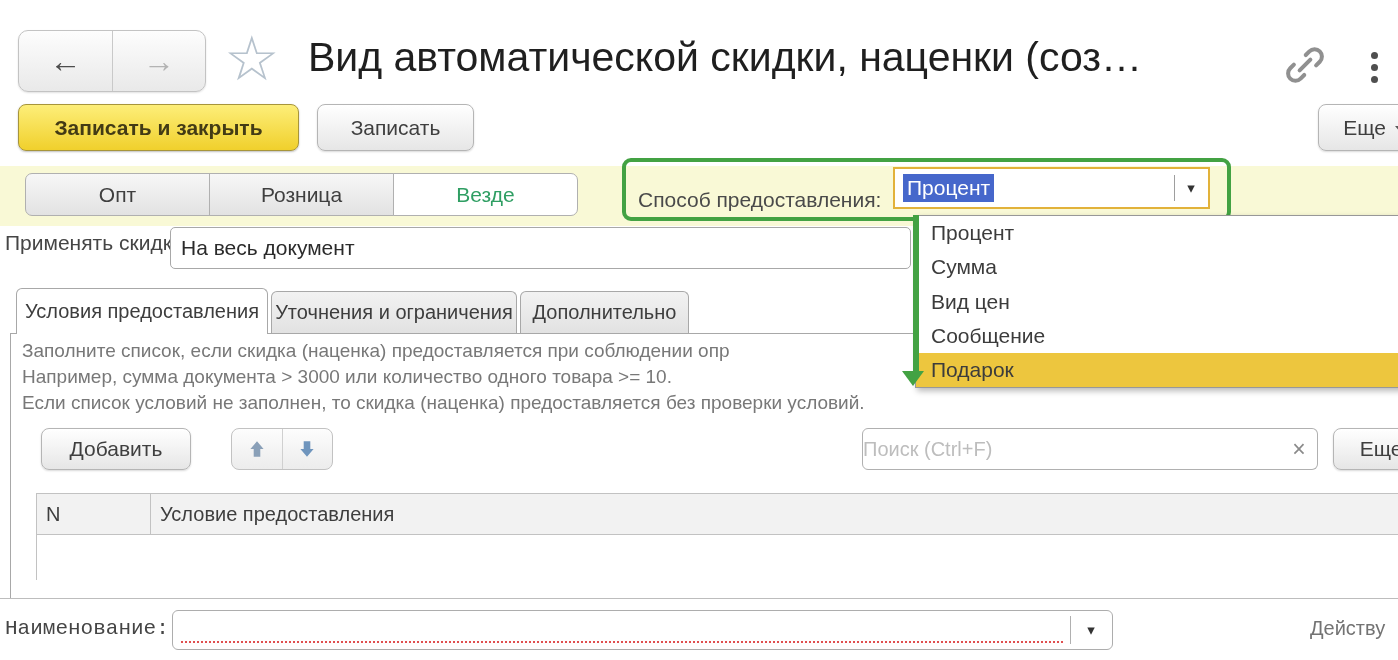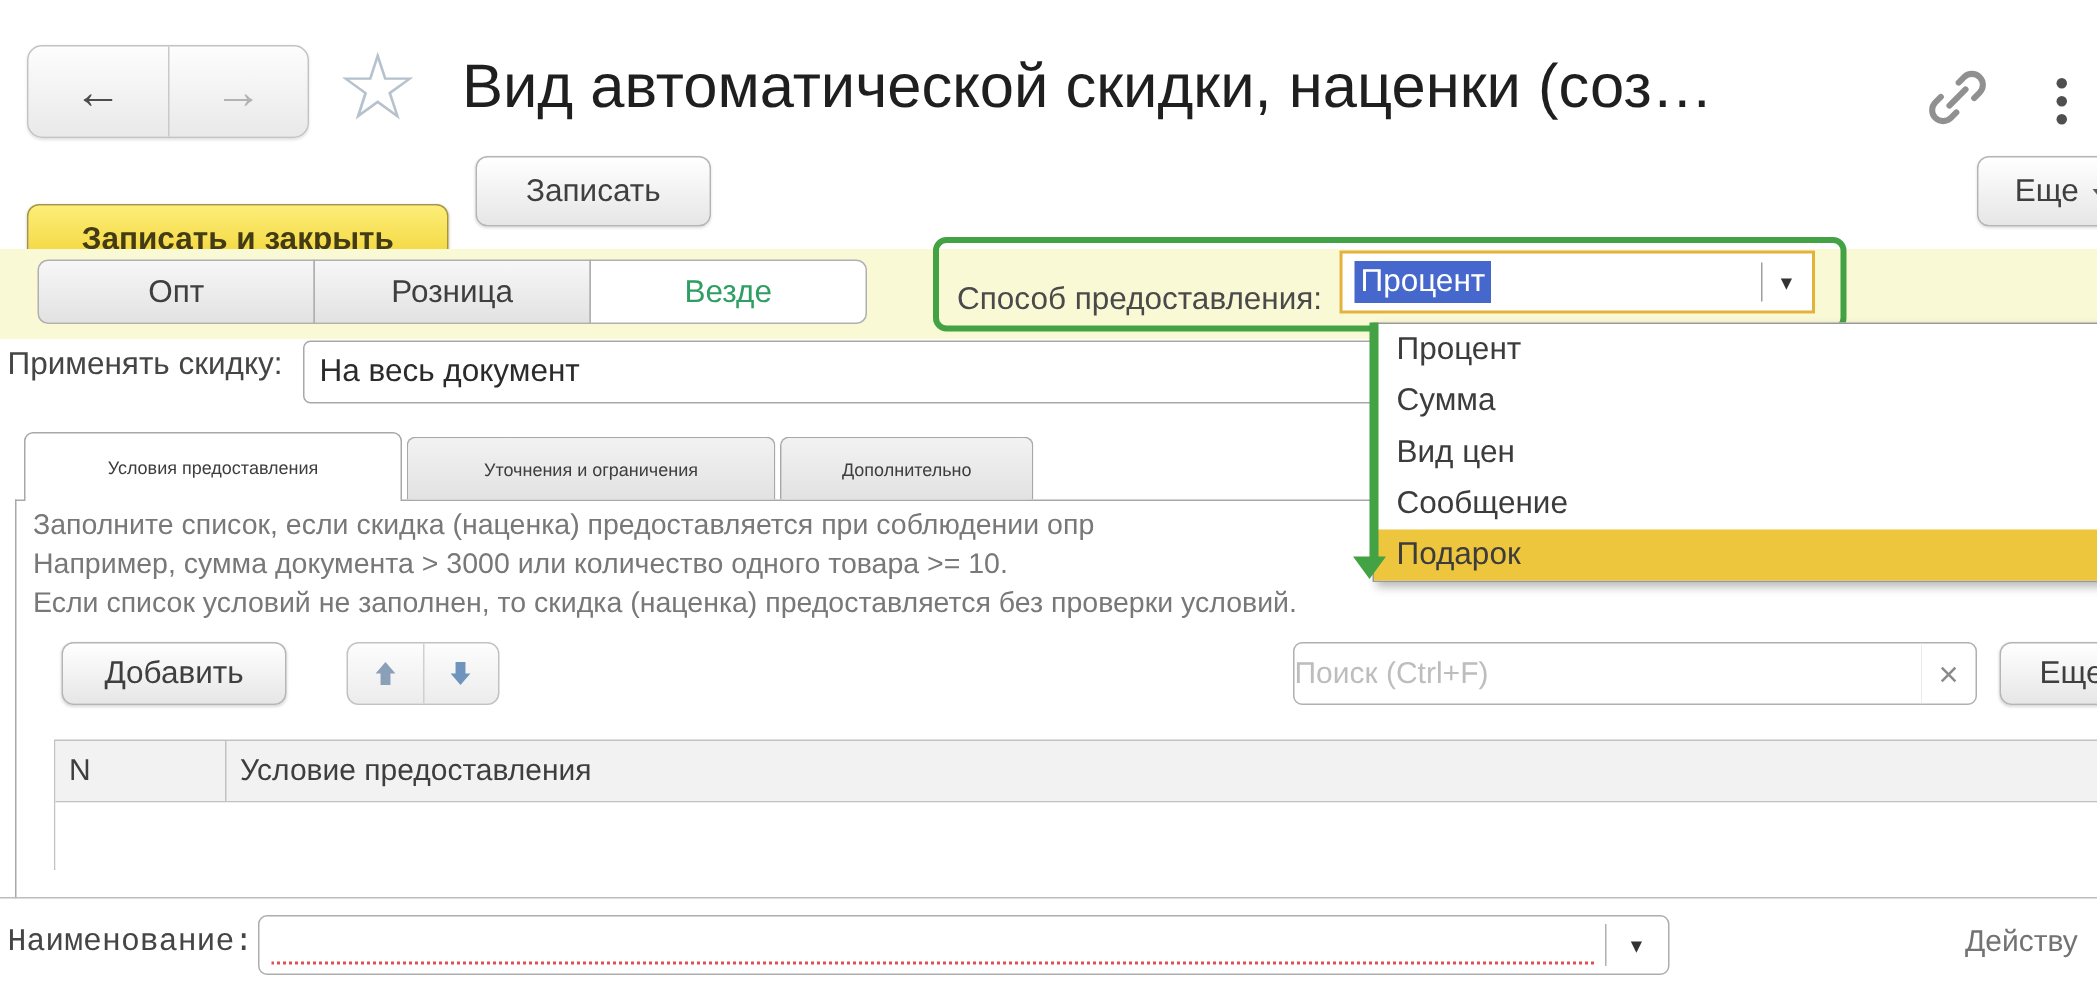--- a/index.html
+++ b/index.html
@@ -17,21 +17,21 @@
     white-space:nowrap;overflow:hidden;}
   .link-icon{left:1282px;top:42px;width:46px;height:46px;cursor:pointer;}
   .more-dots{left:1364px;top:46px;width:20px;height:42px;display:flex;flex-direction:column;
     align-items:center;justify-content:center;gap:5px;cursor:pointer;}
   .more-dots i{width:7px;height:7px;border-radius:50%;background:#4f4f4f;}
   
   .btn{display:flex;align-items:center;justify-content:center;border-radius:8px;font-size:21px;
     color:#3f3f3f;background:linear-gradient(#ffffff,#e6e6e6);border:1px solid #b5b5b5;
     box-shadow:0 1px 2px rgba(0,0,0,.15);cursor:pointer;box-sizing:border-box;gap:9px;}
   .btn-save-close{left:18px;top:104px;width:281px;height:47px;font-weight:bold;color:#433b15;
-    background:linear-gradient(#fdee79,#f0d02c);border:1px solid #a7953b;box-shadow:0 1px 2px rgba(0,0,0,.25);margin-top:32px;}
+    background:linear-gradient(#fdee79,#f0d02c);border:1px solid #a7953b;box-shadow:0 1px 2px rgba(0,0,0,.25);}
   .btn-save{left:317px;top:104px;width:157px;height:47px;}
   .btn-more-top{left:1318px;top:104px;width:112px;height:47px;}
   .caret{width:0;height:0;border-left:5px solid transparent;border-right:5px solid transparent;
     border-top:6px solid #5a5a5a;margin-top:3px;}
   
   .band{left:0;top:166px;width:1398px;height:60px;background:#f9f9d6;}
   .seg{top:173px;width:185px;height:43px;border:1px solid #b0b0b0;box-sizing:border-box;
     display:flex;align-items:center;justify-content:center;font-size:21px;color:#3f3f3f;
     background:linear-gradient(#f7f7f7,#e2e2e2);cursor:pointer;}
   .seg1{left:25px;border-radius:7px 0 0 7px;}
@@ -53,23 +53,23 @@
     box-shadow:2px 3px 6px rgba(0,0,0,.28);z-index:50;display:flex;flex-direction:column;box-sizing:border-box;}
   .dd-item{flex:1;display:flex;align-items:center;padding-left:15px;font-size:21px;color:#3c3c3c;cursor:pointer;}
   .dd-item.hl{background:#edc63e;}
   .green-arrow-line{left:913px;top:215px;width:6px;height:157px;background:#43a243;z-index:55;pointer-events:none;}
   .green-arrow-head{left:902px;top:371px;width:0;height:0;border-left:11px solid transparent;
     border-right:11px solid transparent;border-top:15px solid #43a243;z-index:55;pointer-events:none;}
   
   .apply-label{left:5px;top:231px;font-size:21px;color:#454545;}
   .apply-field{left:170px;top:227px;width:741px;height:42px;border:1.5px solid #a8a8a8;border-radius:5px;
     box-sizing:border-box;display:flex;align-items:center;padding-left:10px;font-size:21px;color:#2b2b2b;
-    background:#fff;cursor:text;margin-left:32px;}
-  
-  .tab{box-sizing:border-box;display:flex;align-items:center;justify-content:center;font-size:12px;
+    background:#fff;cursor:text;}
+  
+  .tab{box-sizing:border-box;display:flex;align-items:center;justify-content:center;font-size:20px;
     color:#3d3d3d;cursor:pointer;border:1px solid #a8a8a8;border-bottom:none;border-radius:6px 6px 0 0;}
   .tab-active{left:16px;top:288px;width:252px;height:46px;background:#fff;z-index:3;}
   .tab-2{left:271px;top:291px;width:246px;height:42px;background:linear-gradient(#f2f2f2,#e2e2e2);}
   .tab-3{left:520px;top:291px;width:169px;height:42px;background:linear-gradient(#f2f2f2,#e2e2e2);}
   .panel{left:10px;top:333px;width:1388px;height:265px;border-top:1px solid #a8a8a8;border-left:1px solid #a8a8a8;}
   
   .help{left:22px;top:338px;width:1100px;font-size:19px;line-height:26px;color:#787878;z-index:5;}
   
   .btn-add{left:41px;top:428px;width:150px;height:42px;}
   .updown{left:231px;top:428px;width:102px;height:42px;border:1px solid #c2c2c2;border-radius:8px;

